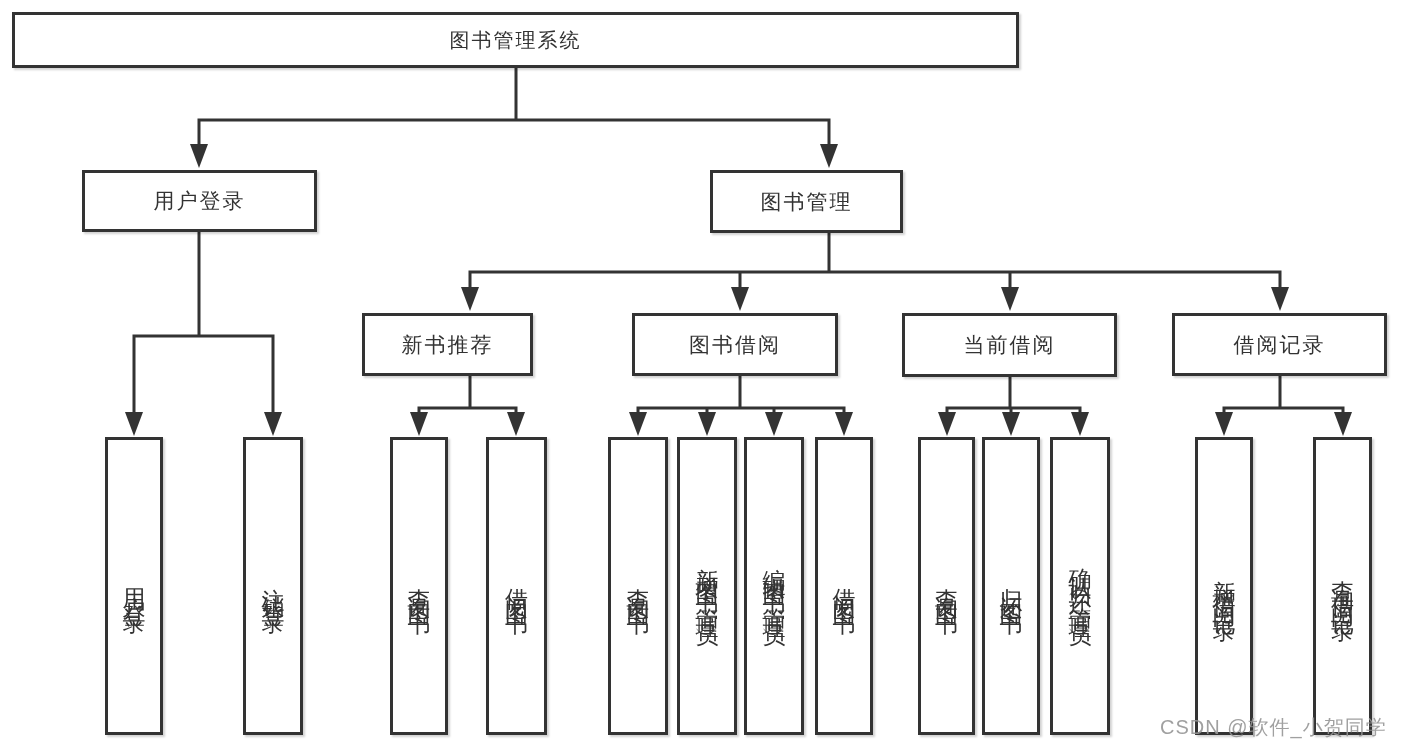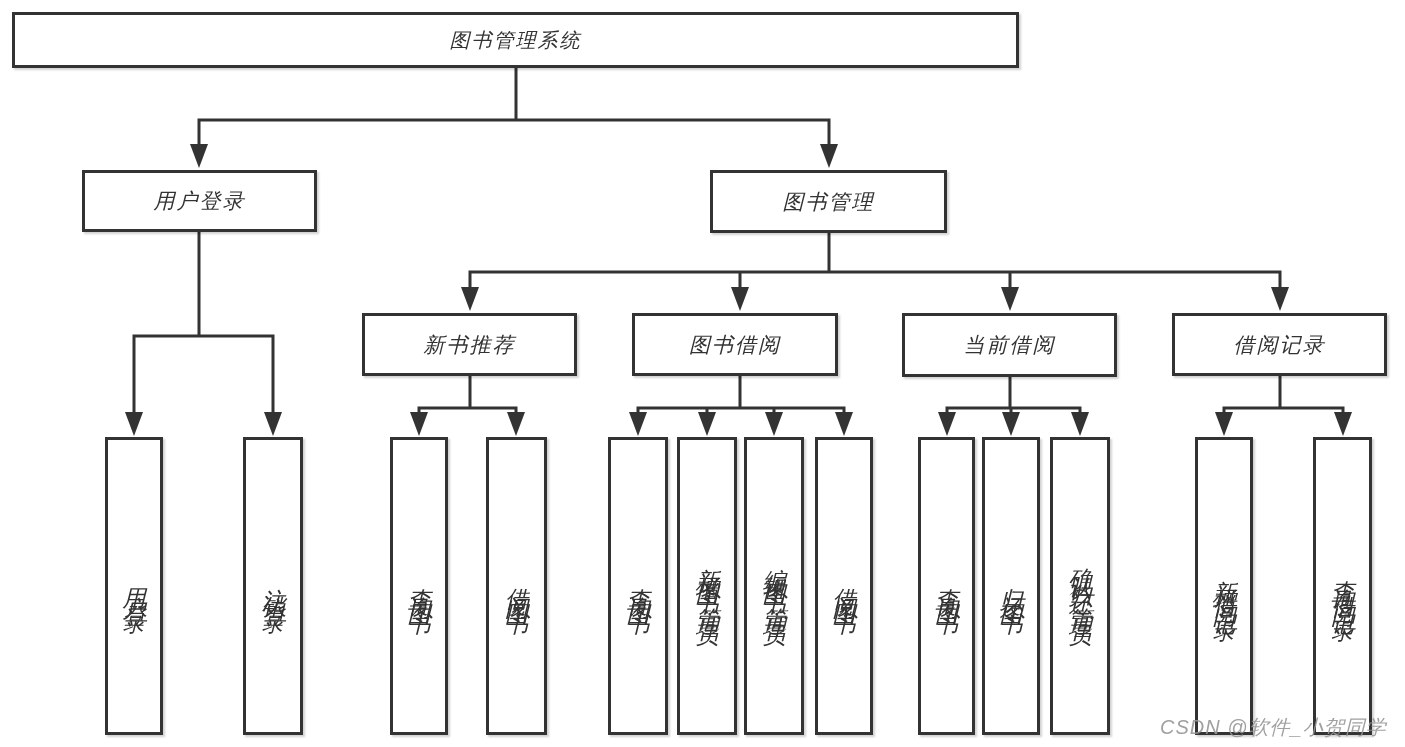--- a/index.html
+++ b/index.html
@@ -7,21 +7,20 @@
     padding: 0;
     background: #ffffff;
     font-family: "Liberation Sans", sans-serif;
   }
   #canvas {
     position: relative;
     width: 1405px;
     height: 747px;
     background: #ffffff;
     overflow: hidden;
-    font-style: italic;
   }
   #connectors {
     position: absolute;
     left: 0;
     top: 0;
     z-index: 1;
   }
   .box {
     position: absolute;
     box-sizing: border-box;
@@ -45,22 +44,22 @@
     text-orientation: mixed;
     color: #333333;
     font-size: 23px;
     letter-spacing: 8px;
     line-height: 1;
     white-space: nowrap;
   }
   
   .root            { left: 12px;   top: 12px;  width: 1007px; height: 56px; }
   .n-user-login    { left: 82px;   top: 170px; width: 235px;  height: 62px; }
-  .n-book-mgmt     { left: 710px;  top: 170px; width: 237px;  height: 63px; }
-  .n-new-book      { left: 362px;  top: 313px; width: 215px;  height: 63px; text-align: right; }
+  .n-book-mgmt     { left: 710px;  top: 170px; width: 193px;  height: 63px; }
+  .n-new-book      { left: 362px;  top: 313px; width: 171px;  height: 63px; text-align: right; }
   .n-book-borrow   { left: 632px;  top: 313px; width: 206px;  height: 63px; }
   .n-current-borrow{ left: 902px;  top: 313px; width: 215px;  height: 64px; }
   .n-borrow-record { left: 1172px; top: 313px; width: 215px;  height: 63px; }
   .leaf            { top: 437px; height: 298px; }
   .lf1  { left: 105px;  width: 58px; }
   .lf2  { left: 243px;  width: 60px; }
   .lf3  { left: 390px;  width: 58px; }
   .lf4  { left: 486px;  width: 61px; }
   .lf5  { left: 608px;  width: 60px; }
   .lf6  { left: 677px;  width: 60px; }

